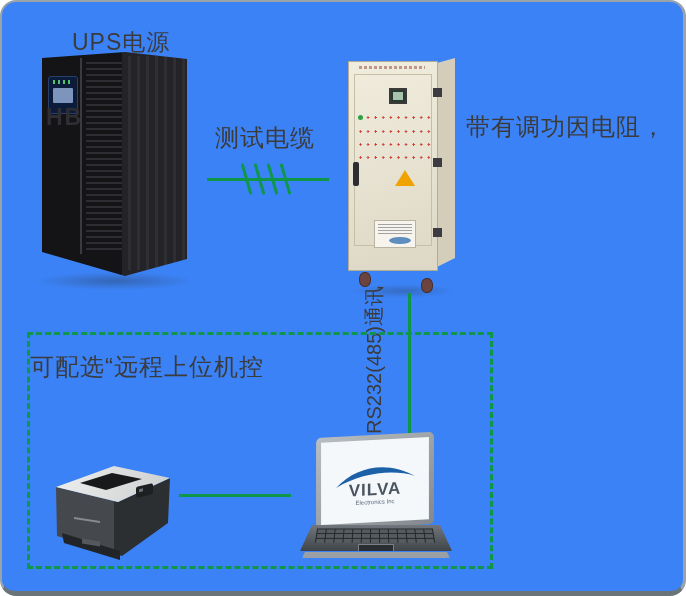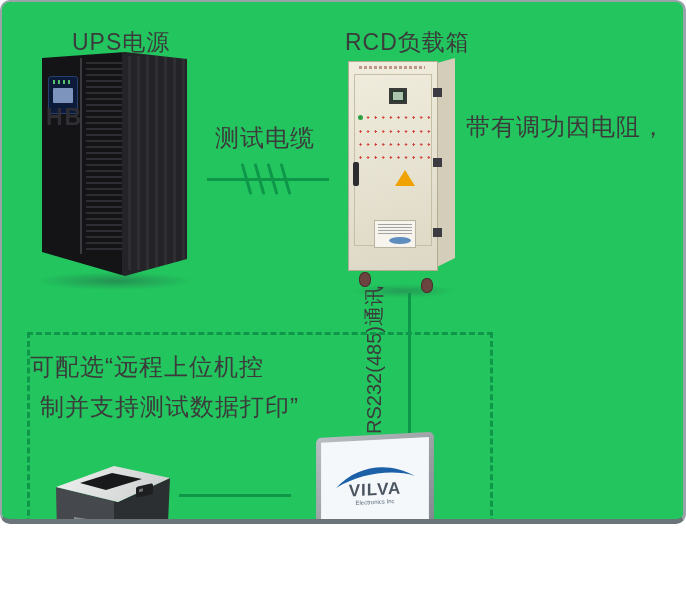--- a/index.html
+++ b/index.html
@@ -1,21 +1,21 @@
 <!DOCTYPE html>
 <html><head>
 <meta charset="utf-8">
 <style>
   html,body{margin:0;padding:0;background:#fff;}
   body{font-family:"Liberation Sans","DejaVu Sans",sans-serif;}
   #stage{
-    position:relative;width:686px;height:524px;box-sizing:border-box;
-    background:#22c55e;
+    position:relative;width:686px;height:596px;box-sizing:border-box;
+    background:#3b82f6;
     border:2px solid #99a3a9;border-right-width:3px;border-bottom:5px solid #6b7479;
-    border-radius:10px;overflow:hidden;
+    border-radius:16px;overflow:hidden;
   }
   .abs{position:absolute;}
   .cn-label{position:absolute;color:#3b3b3b;font-size:24px;font-weight:500;white-space:nowrap;letter-spacing:1px;}
   .title{font-size:23px;}
   .green-line{position:absolute;background:#0e9649;}
   .slash{position:absolute;width:3px;height:32px;background:#0e9649;transform:rotate(-16deg);border-radius:1px;}
   .dashed-box{position:absolute;left:25px;top:330px;width:466px;height:237px;border:3px dashed #0e9649;box-sizing:border-box;}
   .comm-label{
     position:absolute;left:295px;top:347px;width:150px;height:22px;
     transform:rotate(-90deg);text-align:center;font-size:20px;color:#3b3b3b;white-space:nowrap;
@@ -99,21 +99,20 @@
   .laptop-touchpad{position:absolute;left:58px;top:19px;width:34px;height:7px;background:#2a2d31;border:1px solid #7a8085;}
   .laptop-edge{position:absolute;left:2px;top:117px;width:148px;height:6px;background:#9aa0a4;
     clip-path:polygon(2% 0,98% 0,100% 100%,0 100%);border-radius:2px;}
 </style>
 </head>
 <body>
 
 <div id="stage">
 
   <div class="cn-label title" style="left:70px;top:25px;">UPS电源</div>
-  <div class="cn-label title" style="left:343px;top:25px;">RCD负载箱</div>
 
   <div class="abs ups">
     <div class="ups-shadow"></div>
     <div class="ups-body">
       <div class="ups-vents"></div>
       <div class="ups-side-shade"></div>
       <div class="ups-seam"></div>
       <div class="ups-panel">
         <div class="ups-leds"></div>
         <div class="ups-screen"></div>
@@ -157,21 +156,20 @@
     <div class="rcd-caster" style="left:76px;top:222px;"></div>
   </div>
 
   <div class="cn-label" style="left:464px;top:109px;">带有调功因电阻，</div>
 
   <div class="green-line" style="left:406px;top:291px;width:3px;height:146px;"></div>
   <div class="comm-label">RS232(485)通讯</div>
 
   <div class="dashed-box"></div>
   <div class="cn-label" style="left:28px;top:349px;">可配选“远程上位机控</div>
-  <div class="cn-label" style="left:38px;top:389px;">制并支持测试数据打印”</div>
 
   <div class="abs printer">
     <div class="printer-part printer-body"></div>
     <div class="printer-part printer-lid"></div>
     <div class="printer-part printer-slot"></div>
     <div class="printer-part printer-panel">
       <div class="printer-panel-dot"></div>
     </div>
     <div class="printer-part printer-brand"></div>
     <div class="printer-part printer-tray"></div>

